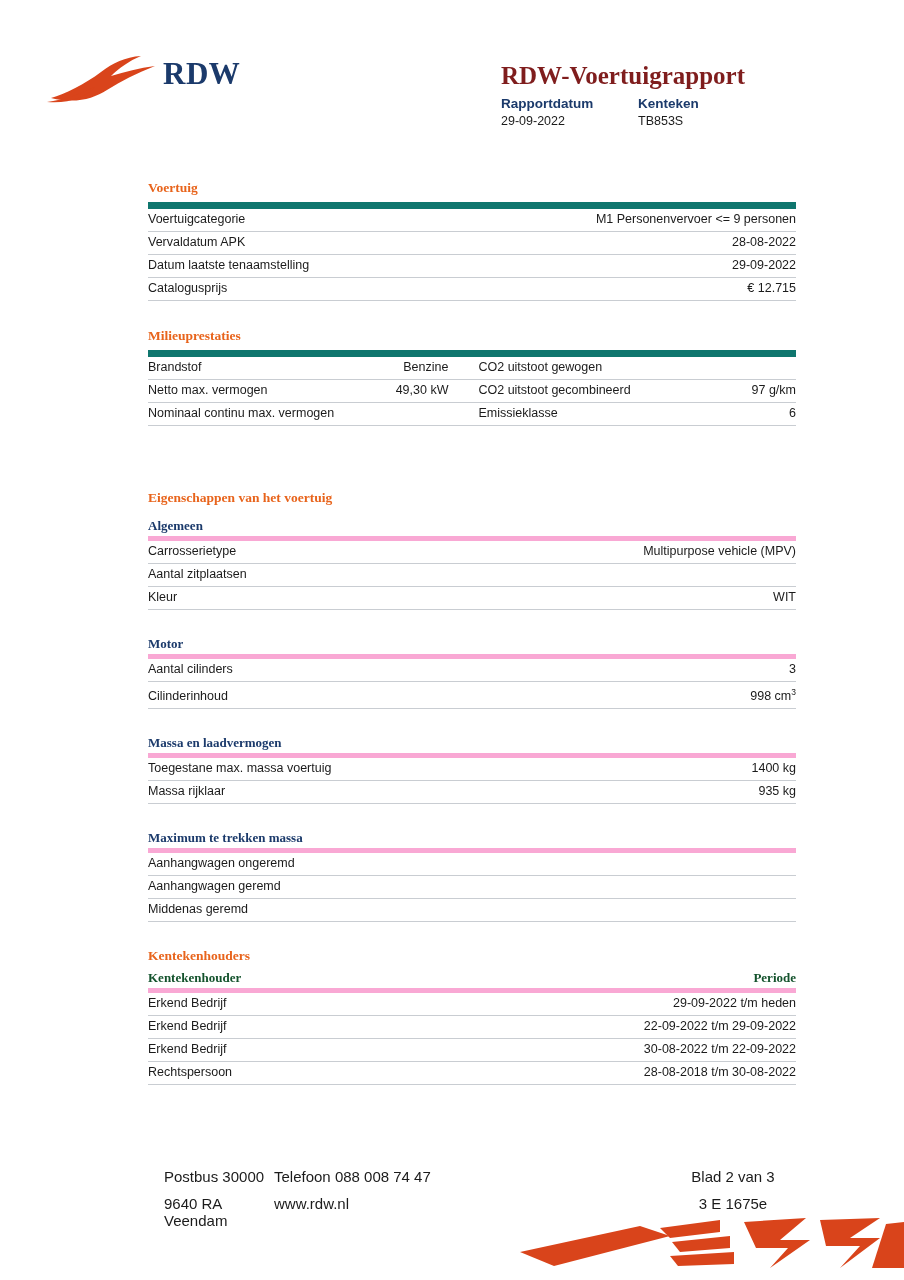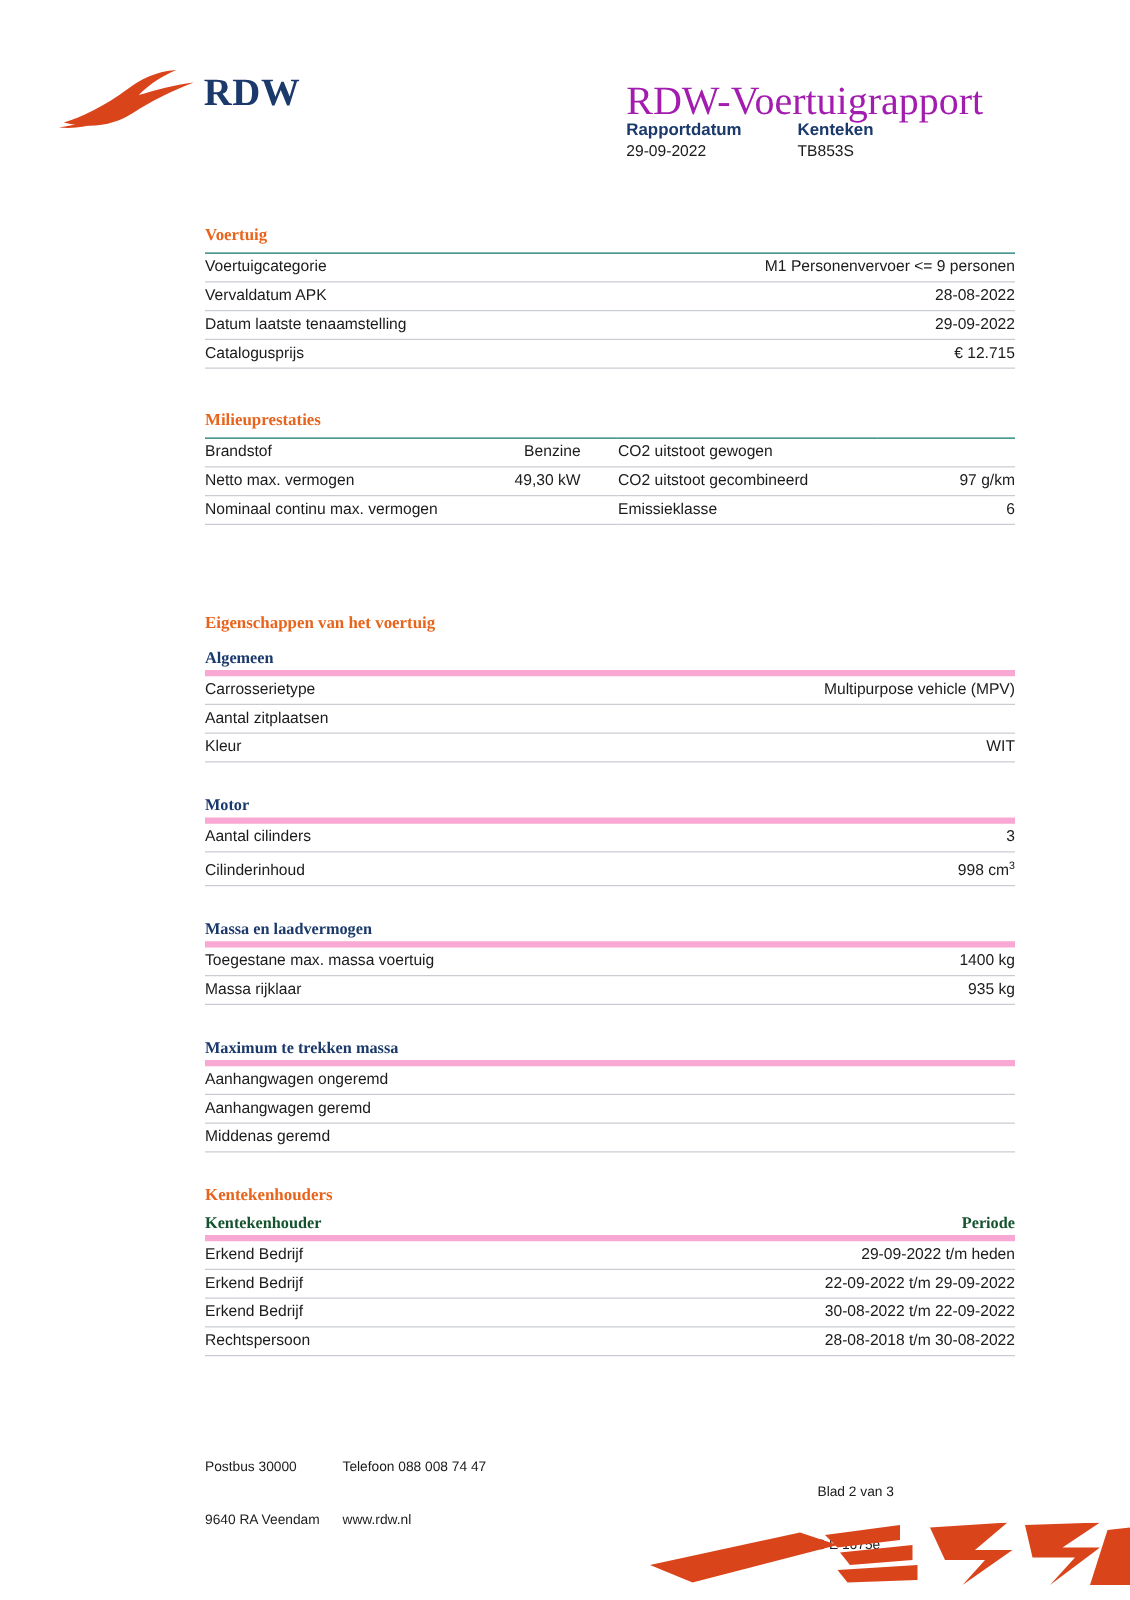--- a/index.html
+++ b/index.html
@@ -52,23 +52,23 @@
     font-weight: bold;
     font-size: 31px;
     letter-spacing: 0.5px;
     color: #1b3a6b;
   }
   .report-title {
     position: absolute;
     left: 501px;
     top: 34px;
     font-family: "Liberation Serif", serif;
-    font-weight: normal;
-    font-size: 32px;
-    color: #a21caf;
+    font-weight: bold;
+    font-size: 25px;
+    color: #7f1d1d;
   }
   .meta {
     position: absolute;
     left: 501px;
     top: 68px;
     width: 330px;
     font-size: 12.5px;
   }
   .meta-row {
     display: flex;
@@ -83,21 +83,21 @@
     padding-bottom: 3px;
   }
   .meta-value {
     color: #1b1b1b;
     font-size: 12.5px;
   }
 
   
   .section {
     position: absolute;
-    left: 164px;
+    left: 148px;
     width: 648px;
   }
   .section-title {
     font-family: "Liberation Serif", serif;
     font-weight: bold;
     font-size: 13.5px;
     color: #e8641c;
     margin: 0 0 6px 0;
   }
   .sub-title {
@@ -121,21 +121,21 @@
     border-collapse: collapse;
     font-size: 12.5px;
   }
   table.tbl td {
     padding: 3px 0 4px 0;
     border-bottom: 1px solid #c9cdd2;
     vertical-align: bottom;
     line-height: 15px;
   }
   table.tbl tr:first-child td {
-    border-top: 1px solid #0f766e;
+    border-top: 7px solid #0f766e;
   }
   table.tbl.topline-orange tr:first-child td {
     border-top: 5px solid #f9a8d4;
   }
   td.r { text-align: right; }
   td.l { text-align: left; }
   .w-label { width: 50%; }
   .w-val { width: 50%; }
 
   
@@ -147,30 +147,30 @@
   sup { font-size: 8.5px; vertical-align: super; }
 
   .gap { height: 14px; }
 
   
   .footer {
     position: absolute;
     left: 164px;
     top: 1163px;
     width: 648px;
-    font-size: 11px;
+    font-size: 15px;
     color: #1b1b1b;
   }
   .footer-row {
     display: flex;
     padding: 5px 0;
   }
   .f-c1 { width: 110px; }
   .f-c2 { width: 380px; }
-  .f-c3 { flex: 1; text-align: left; margin-top: 20px; }
+  .f-c3 { flex: 1; text-align: center; }
 
   .footer-graphic {
     position: absolute;
     left: 520px;
     bottom: 0;
     width: 384px;
     height: 62px;
     overflow: hidden;
   }
 </style>

